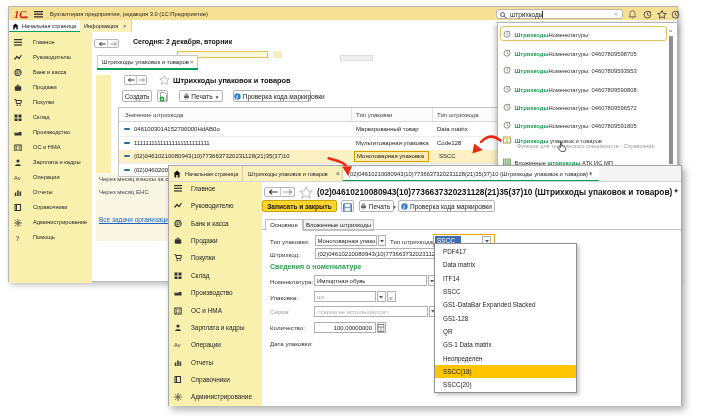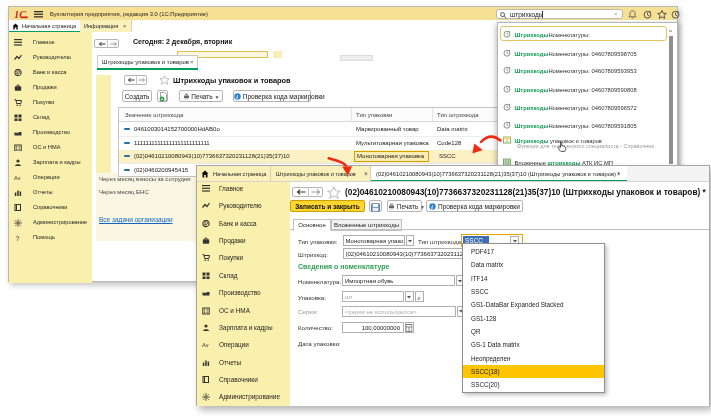--- a/index.html
+++ b/index.html
@@ -29,21 +29,21 @@
 .rowline { position:absolute; left:0; width:100%; height:1px; background:#ededed; }
 .baricon { position:absolute; width:6px; height:2.2px; background:#2a6da0; border-radius:1px; }
 
 
 #sdrop { left:497px; top:22px; width:181px; height:149px; background:#fff; border:1px solid #b5b5b5; box-shadow:-2px 2px 5px rgba(0,0,0,0.18), 2px 2px 5px rgba(0,0,0,0.18); z-index:5; }
 .sitem { position:absolute; left:4px; font-size:5.8px; color:#333; white-space:nowrap; }
 .sitem b { color:#129b53; font-weight:bold; }
 .subt { position:absolute; font-size:5.5px; color:#9a9a9a; white-space:nowrap; }
 
 
-#fgwin { left:196px; top:165px; width:514px; height:241px; background:#fdba74; border:1px solid #a8a8a8; box-shadow:3px 4px 7px rgba(0,0,0,0.3); z-index:10; }
+#fgwin { left:168px; top:165px; width:514px; height:241px; background:#fdba74; border:1px solid #a8a8a8; box-shadow:3px 4px 7px rgba(0,0,0,0.3); z-index:10; }
 #fgtabs { left:0; top:0; width:512px; height:15.5px; background:#f4f4f4; border-bottom:1px solid #d5d5d5; z-index:3; }
 .ftab { position:absolute; top:0; height:15px; font-size:5.5px; color:#222; background:#f9f0bb; border-right:1px solid #d8d0a8; }
 #fgside { left:0; top:15.5px; width:93px; height:224px; background:#faf0ad; z-index:2; }
 .fsitem { position:absolute; left:4px; font-size:6.4px; color:#222; white-space:nowrap; }
 .fsitem svg { position:absolute; left:1px; top:0; }
 .fsitem span { position:absolute; left:18px; top:0; }
 .flabel { position:absolute; font-size:6.2px; color:#333; white-space:nowrap; }
 .ffield { position:absolute; background:#fff; border:1px solid #b0b0b0; font-size:6px; color:#222; white-space:nowrap; overflow:hidden; }
 .fbtn { position:absolute; background:#fbfbfb; border:1px solid #b0b0b0; }
 

